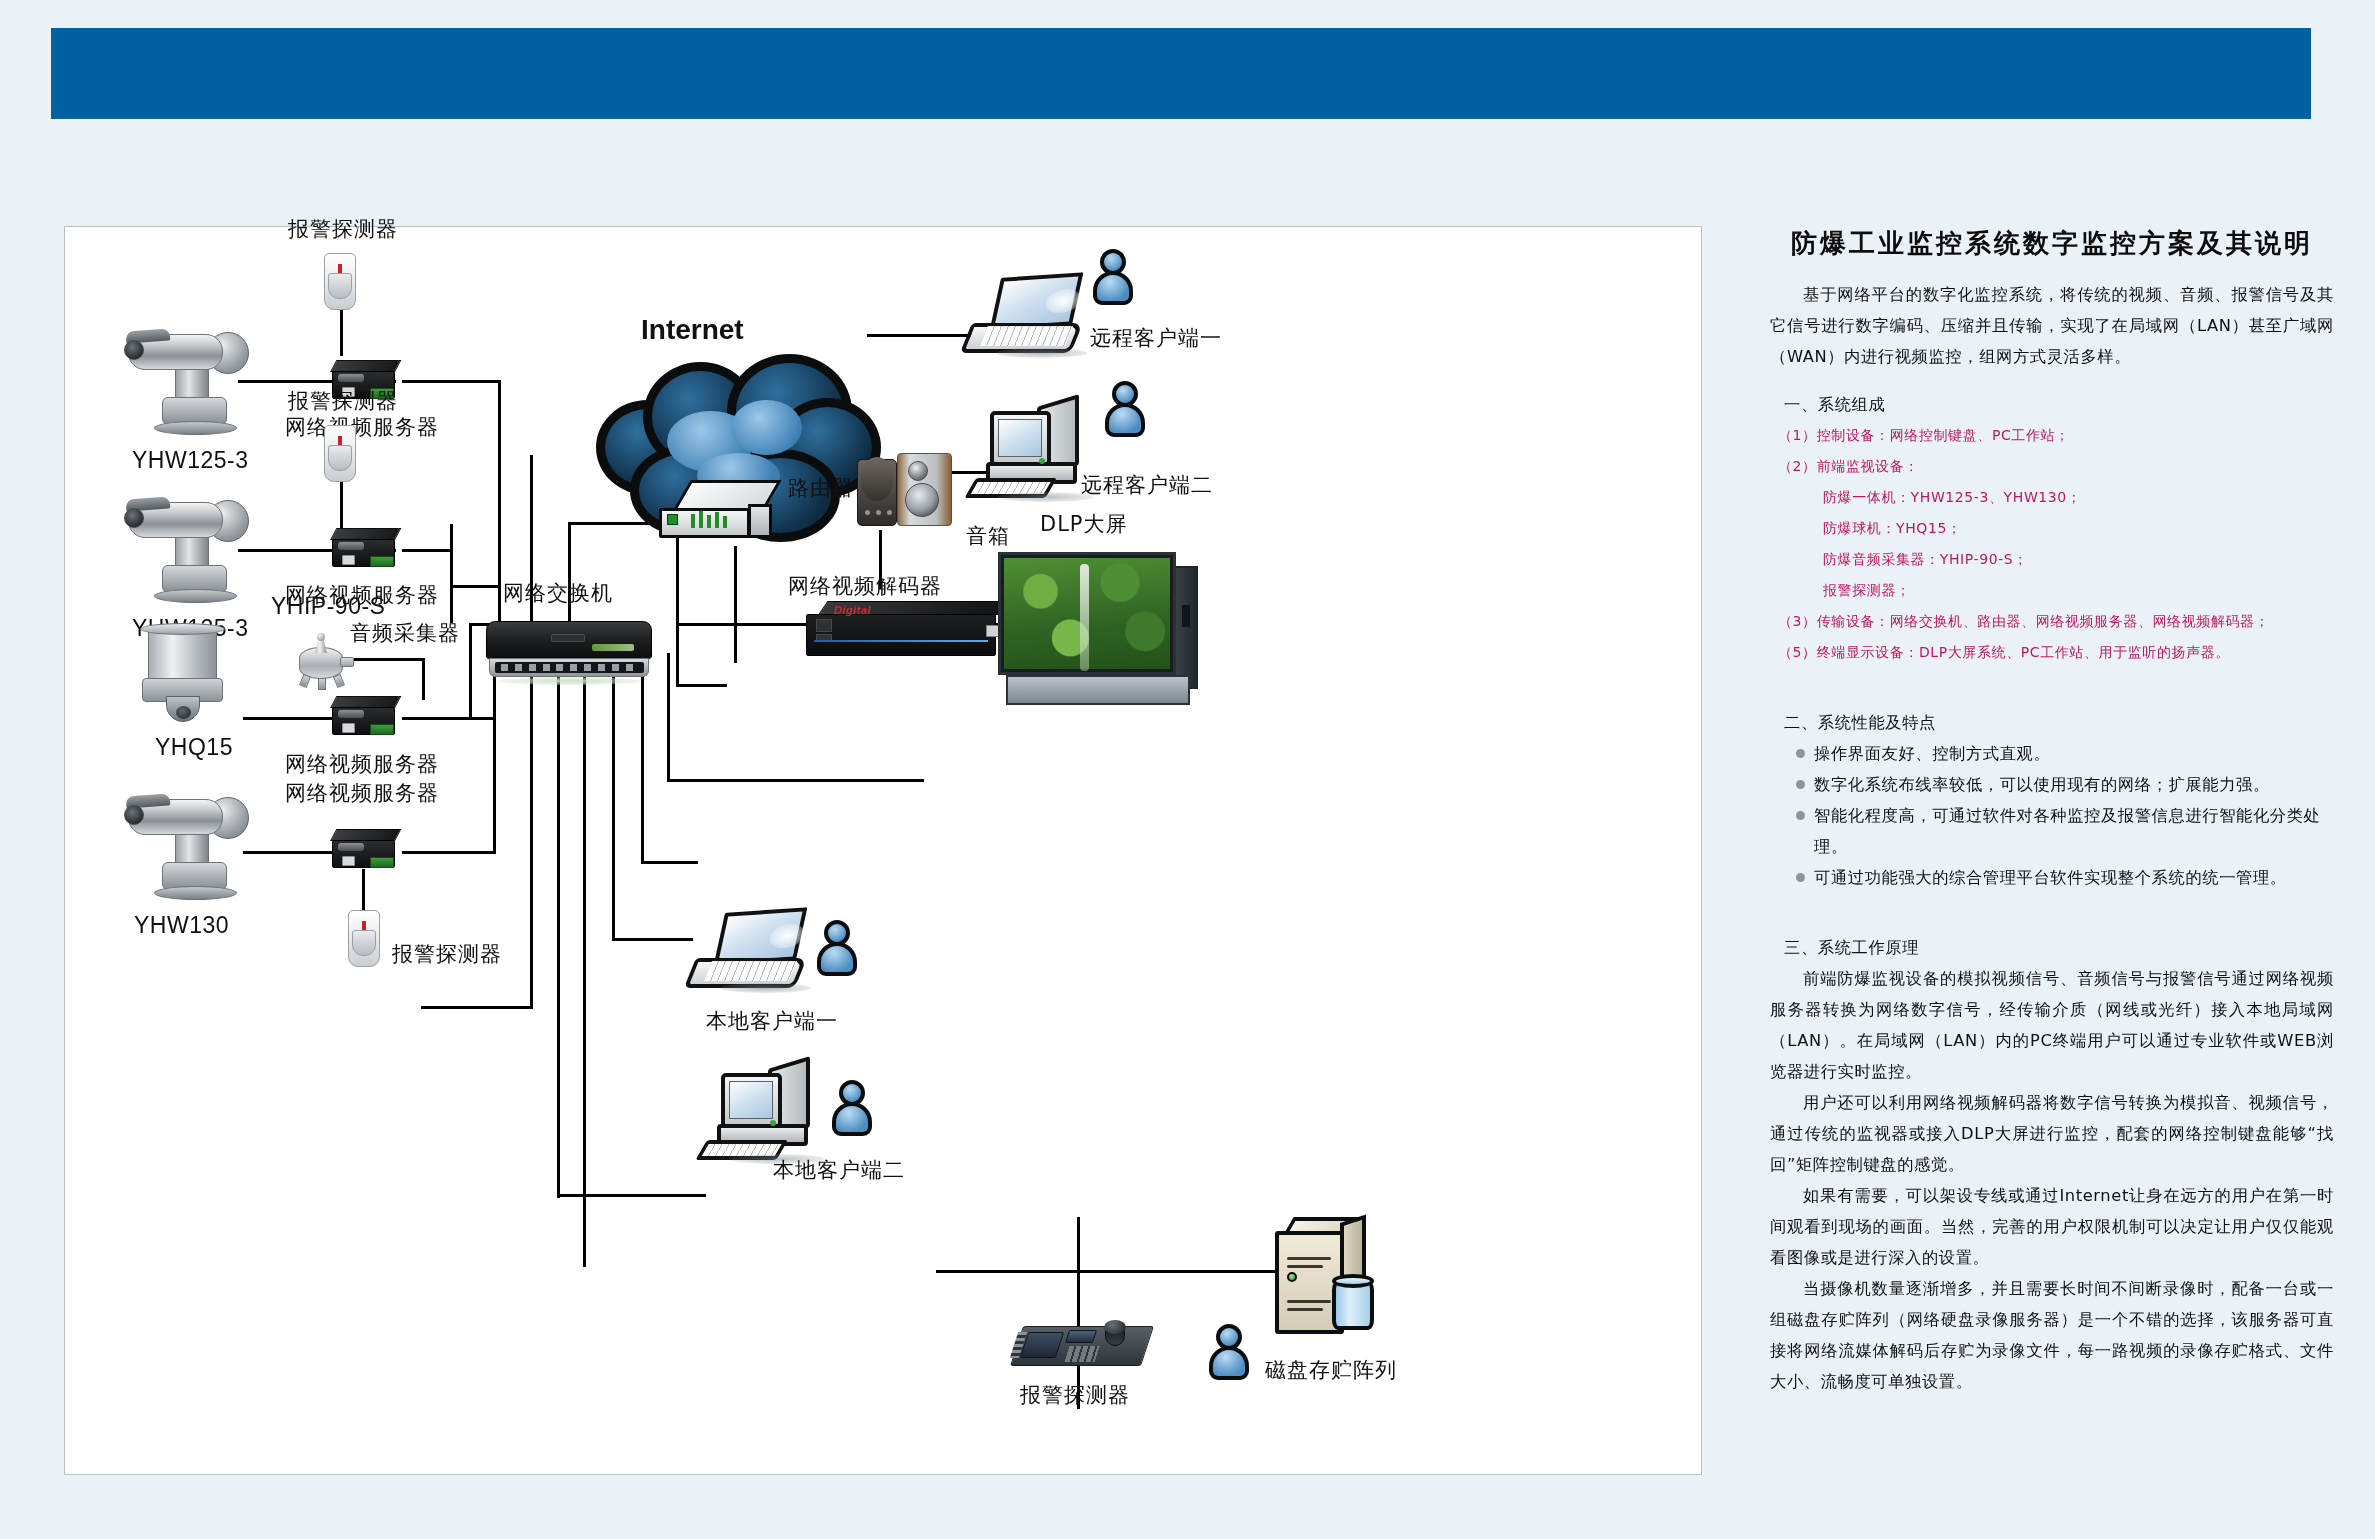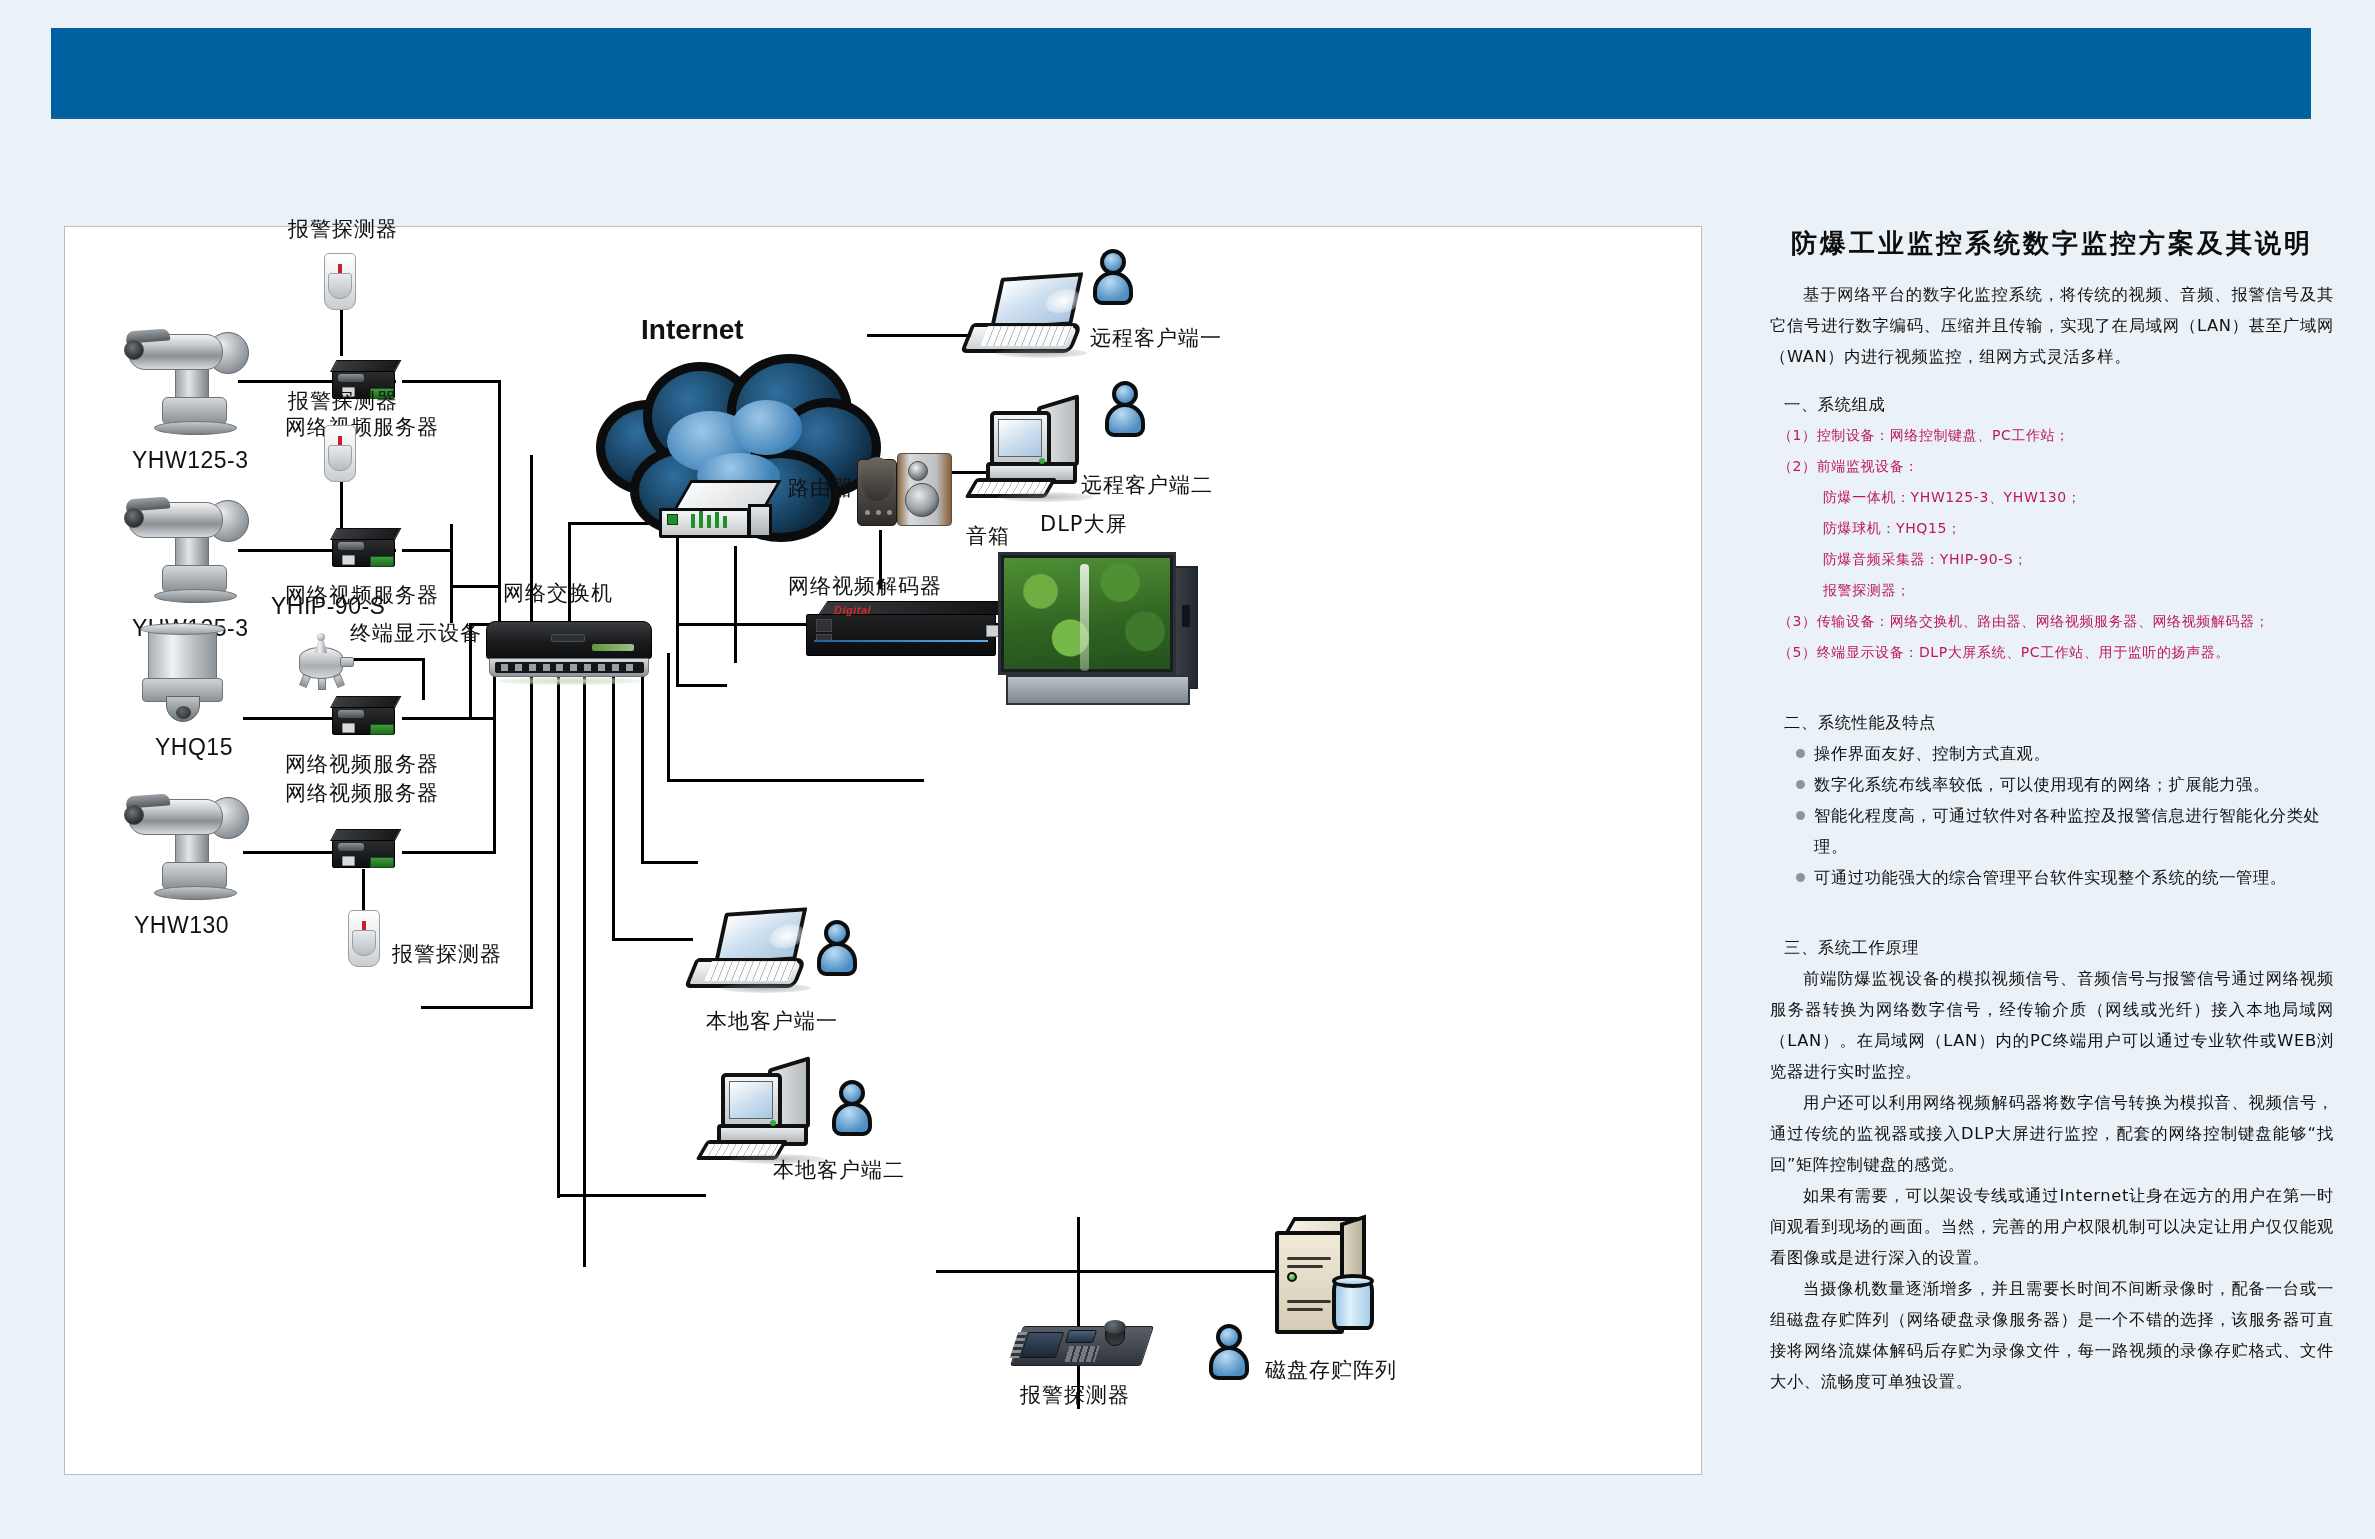--- a/index.html
+++ b/index.html
@@ -443,21 +443,21 @@
     <div class="dev audio" style="left:226px;top:408px;">
       <div class="can"></div>
         <div class="cone"></div>
         <div class="tip"></div>
         <div class="port"></div>
       <div class="leg" style="left:10px;top:40px;transform:rotate(22deg);"></div>
       <div class="leg" style="left:44px;top:40px;transform:rotate(-22deg);"></div>
       <div class="leg" style="left:27px;top:43px;"></div>
     </div>
     <div class="lbl model" style="left:206px;top:366px;">YHIP-90-S</div>
-    <div class="lbl cn" style="left:285px;top:394px;">终端显示设备</div>
+    <div class="lbl cn" style="left:285px;top:394px;">音频采集器</div>
 
     <div class="dev nvs" style="left:265px;top:467px;">
       <div class="top"></div>
         <div class="front"></div>
         <div class="stripe"></div>
         <div class="rj"></div>
         <div class="green"></div>
     </div>
     <div class="lbl cn" style="left:220px;top:525px;">网络视频服务器</div>
 

